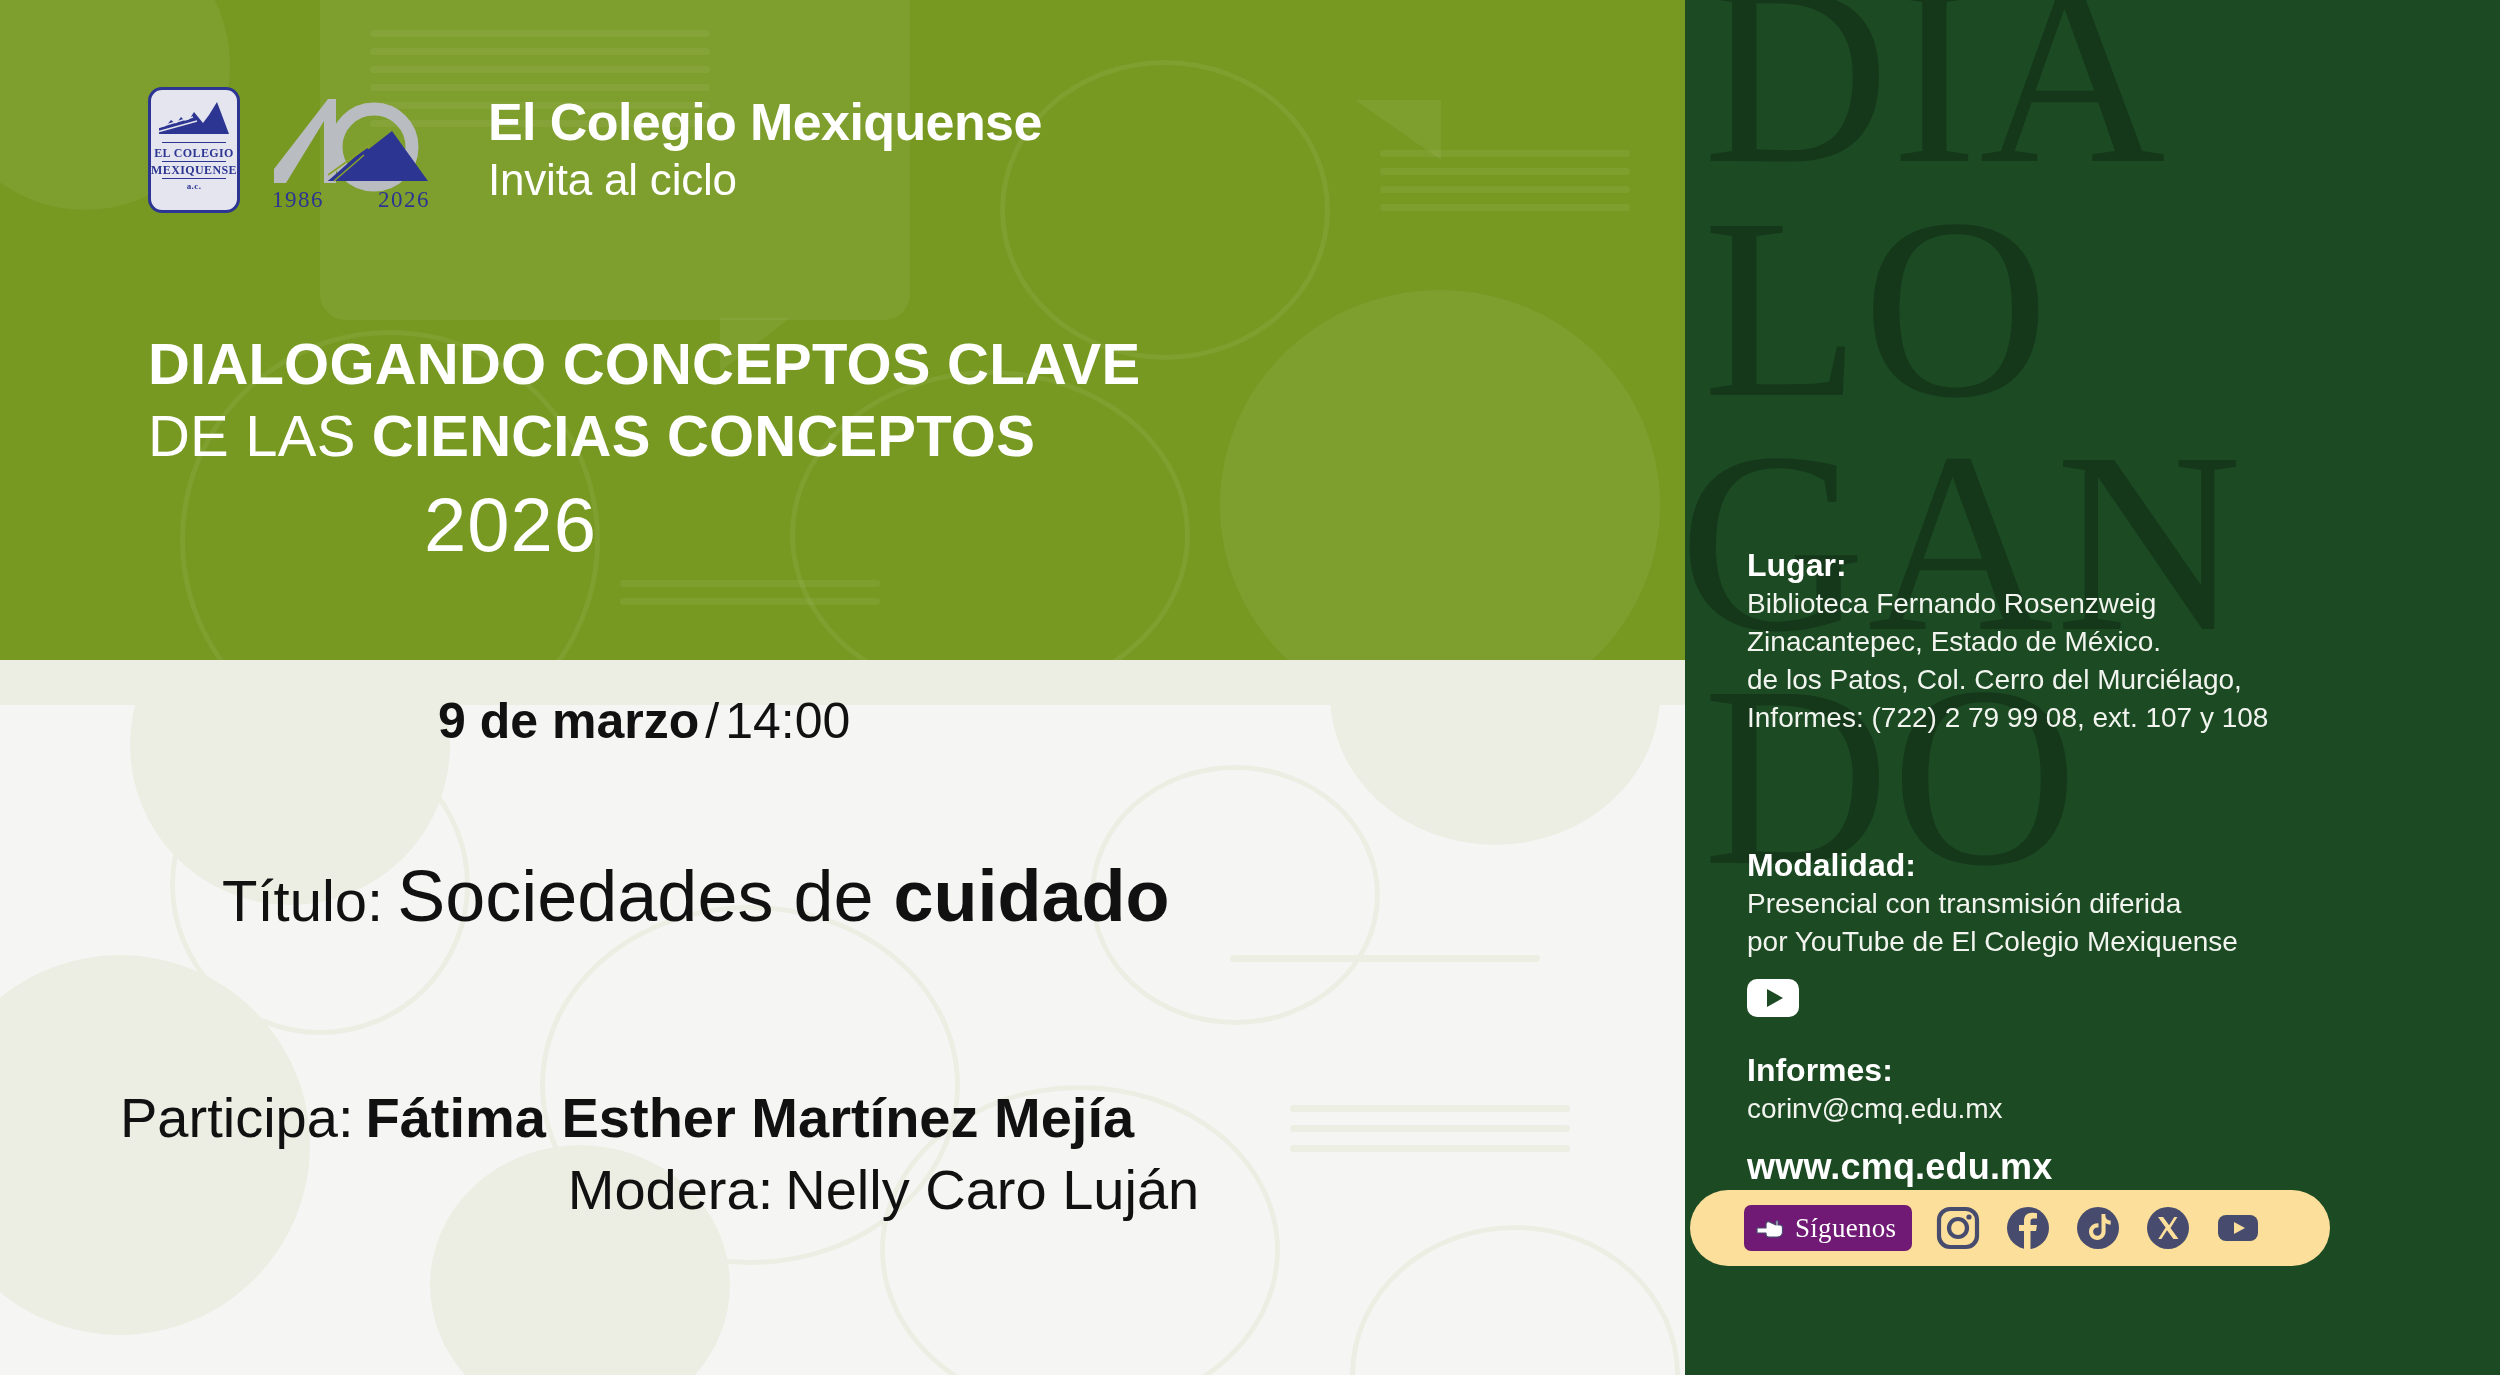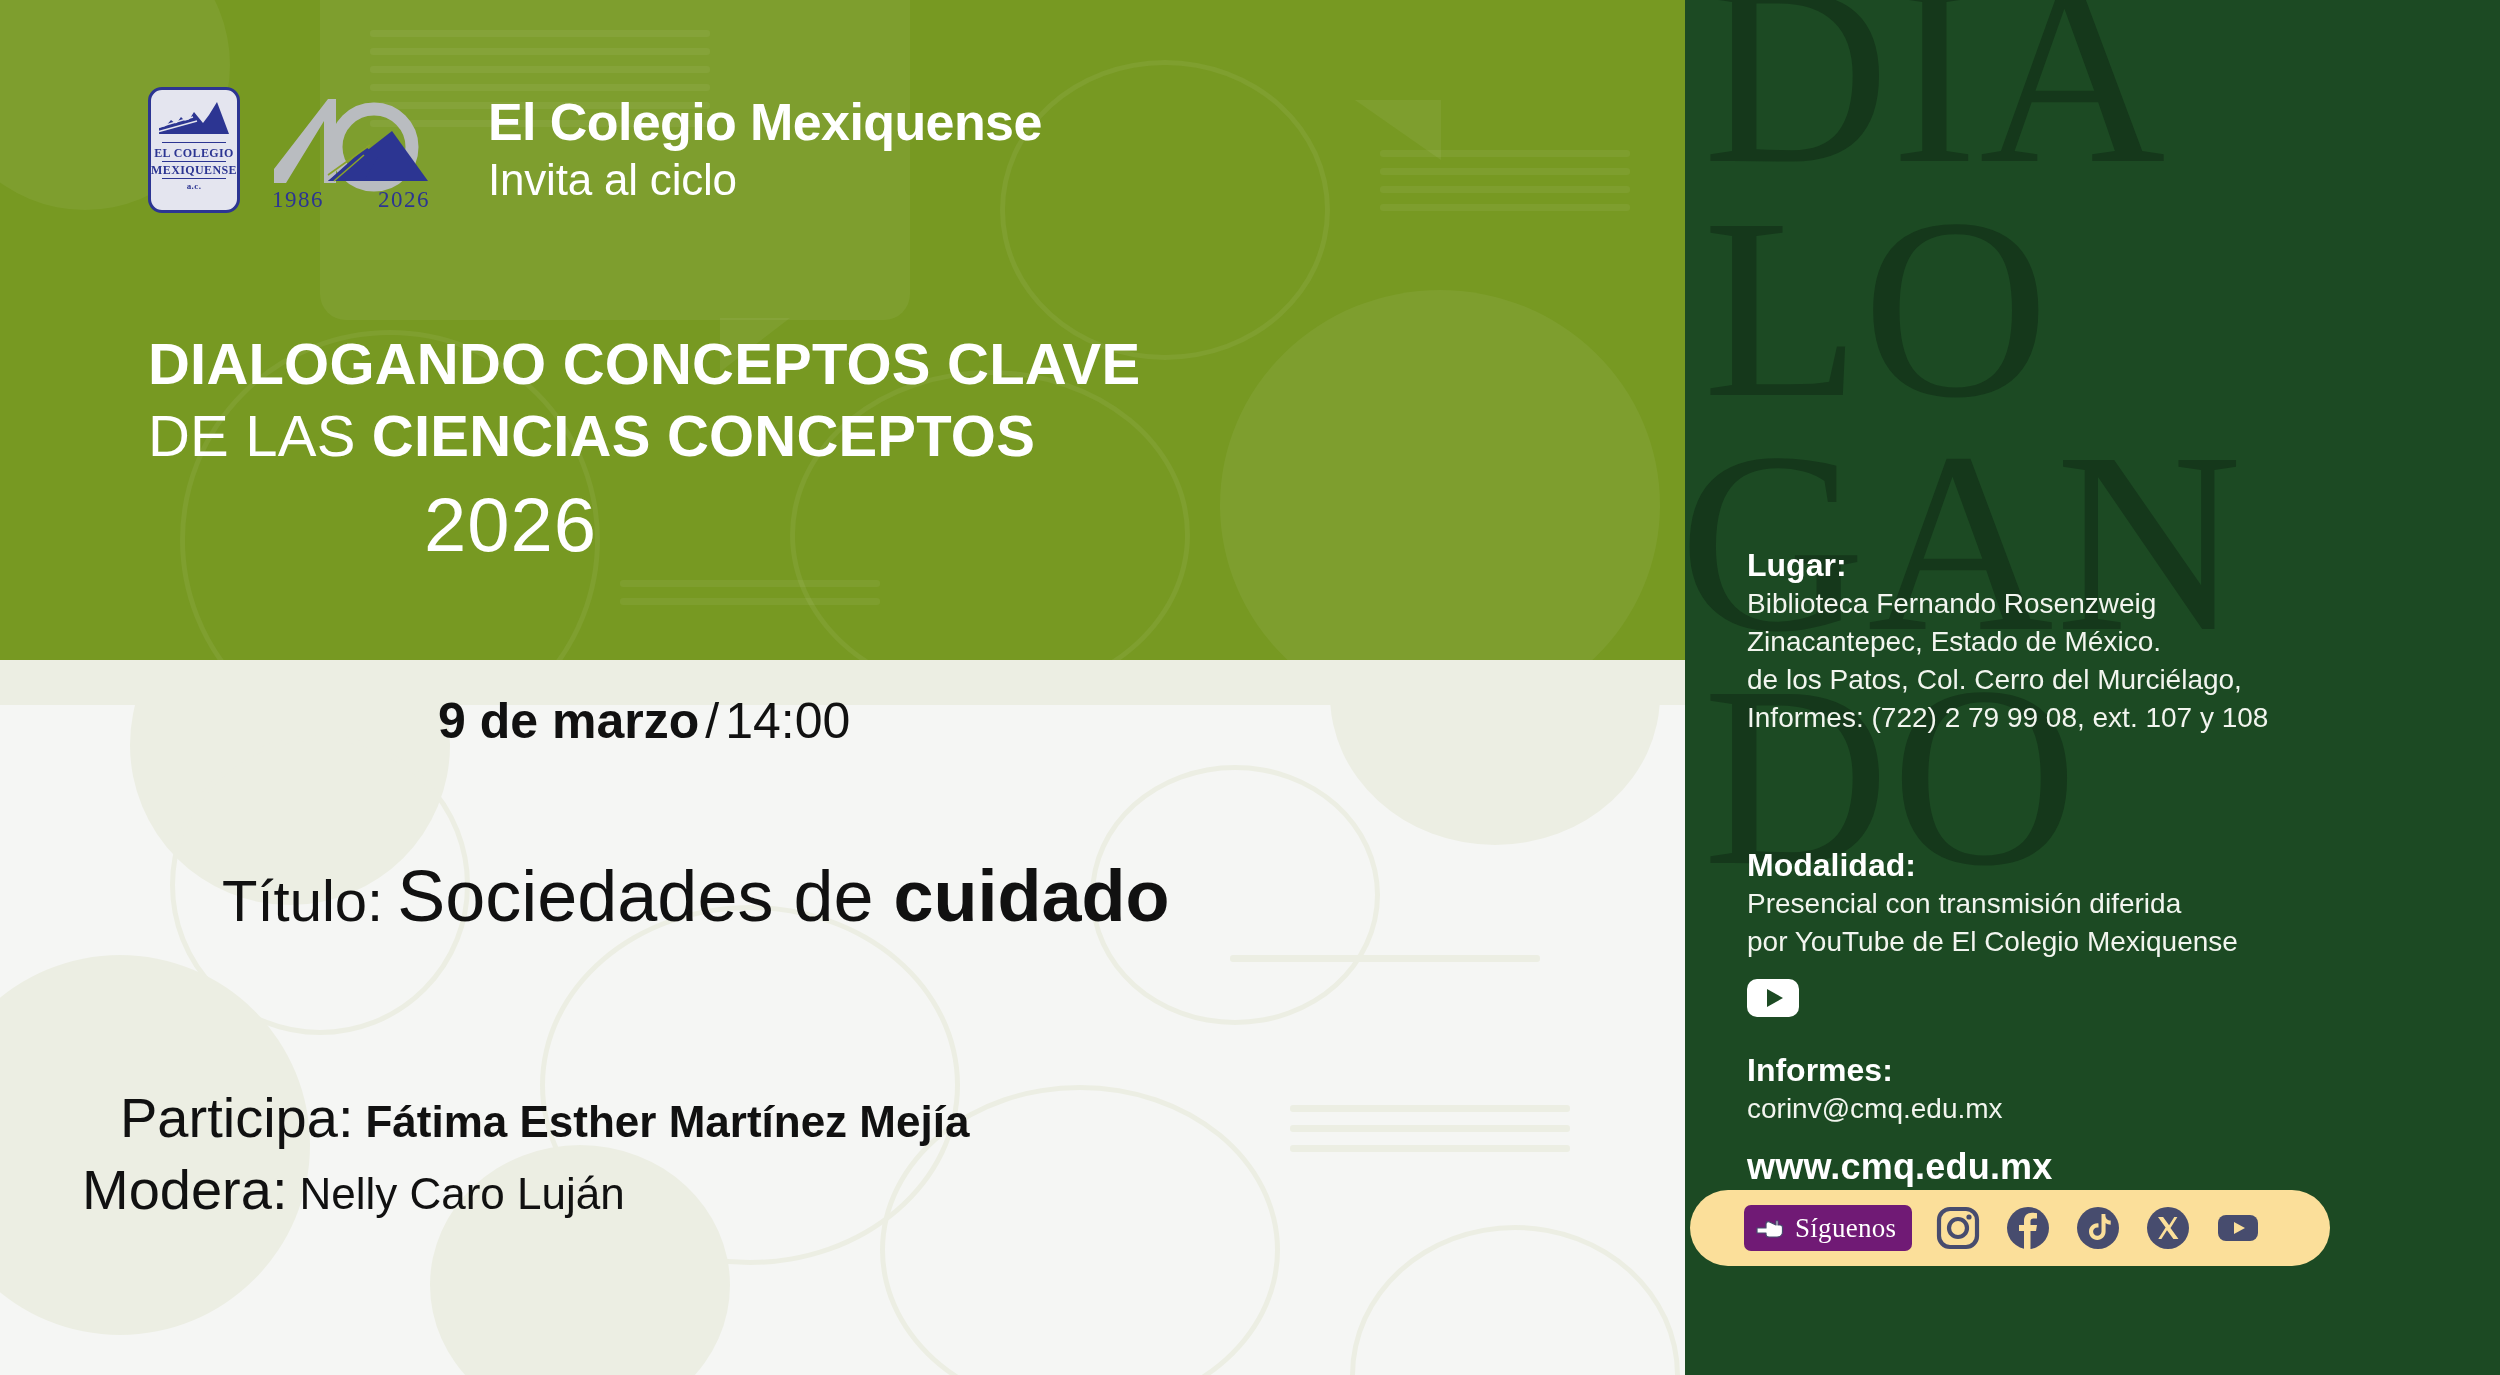--- a/index.html
+++ b/index.html
@@ -161,23 +161,23 @@
     display:flex; align-items:baseline;
   }
   .talk .k { font-size:58px; font-weight:400; color:#111111; }
   .talk .v { font-size:72px; font-weight:400; color:#111111; margin-left:14px; }
   .talk .v b { font-weight:700; }
 
   
   .people { position:absolute; left:0; top:1085px; width:1685px; z-index:5; }
   .prow { white-space:nowrap; line-height:1.18; }
   .prow.r1 { padding-left:120px; }
-  .prow.r2 { padding-left:82px; margin-top:6px; }
+  .prow.r2 { padding-left:82px; margin-top:6px;text-align:center; }
   .prow .k { font-size:56px; font-weight:400; color:#111111; }
-  .prow .v { font-size:44px; color:#111111; margin-left:12px; }
+  .prow .v { font-size:56px; color:#111111; margin-left:12px; }
   .prow.r1 .v { font-weight:700; }
   .prow.r2 .v { font-weight:400; }
 
   
   .right-col {
     position:absolute; left:1685px; top:0;
     width:815px; height:1375px;
     background:#1c4a23;
     overflow:hidden;
   }

